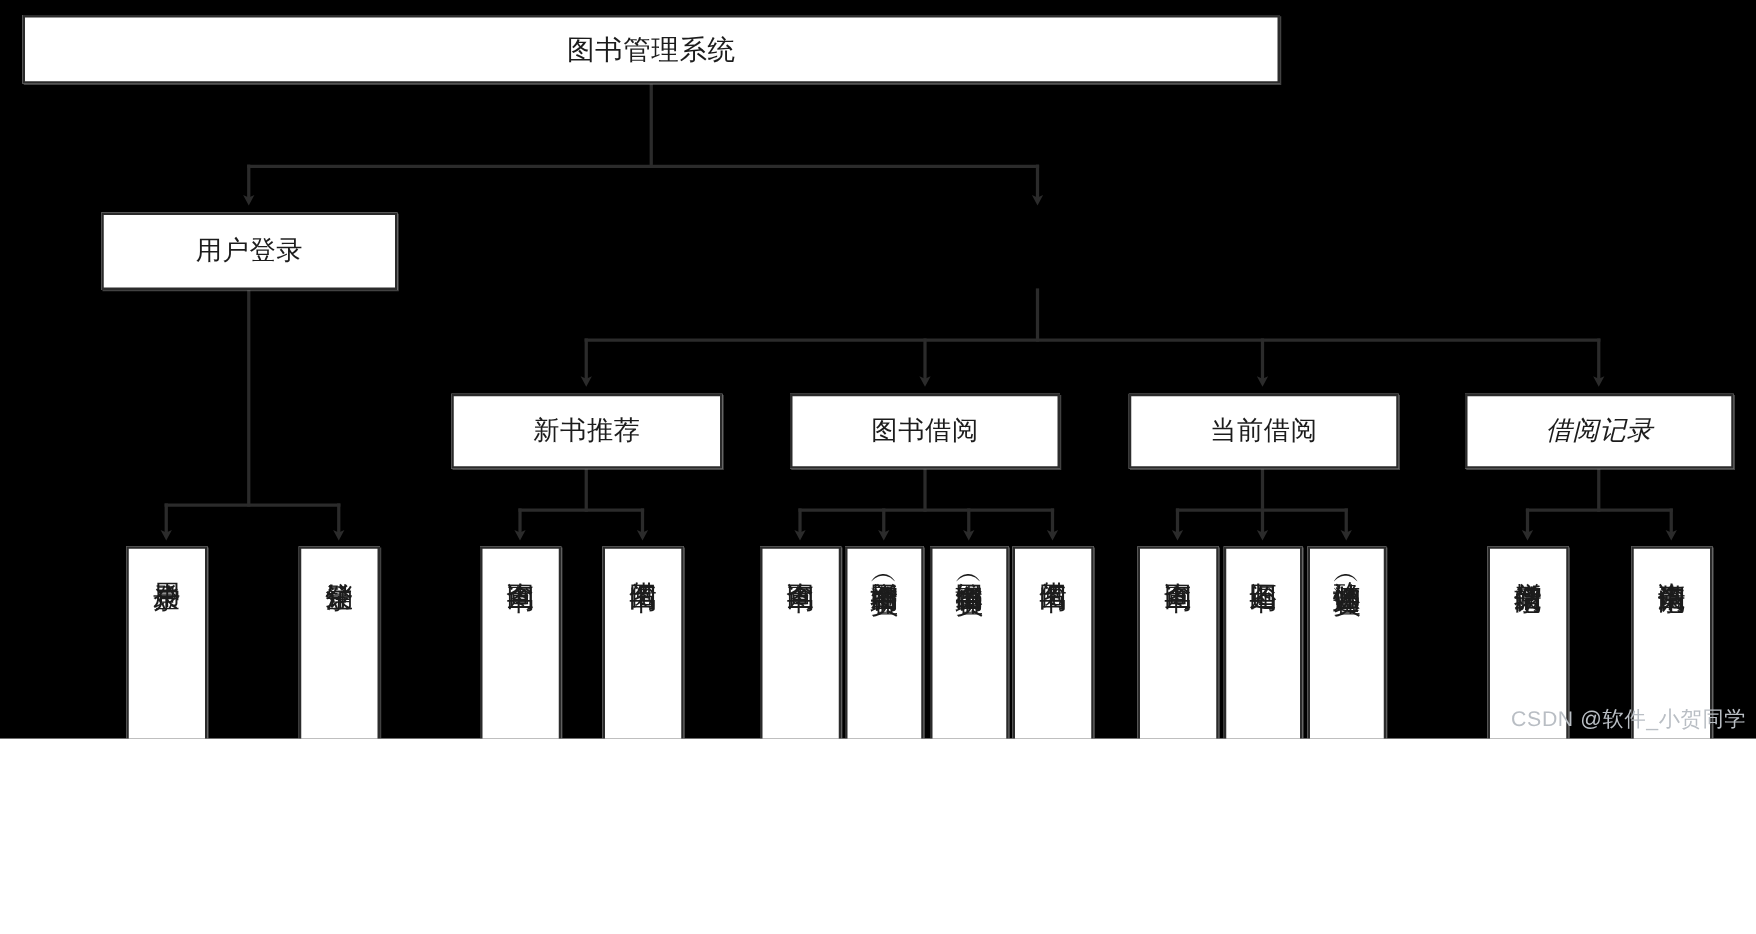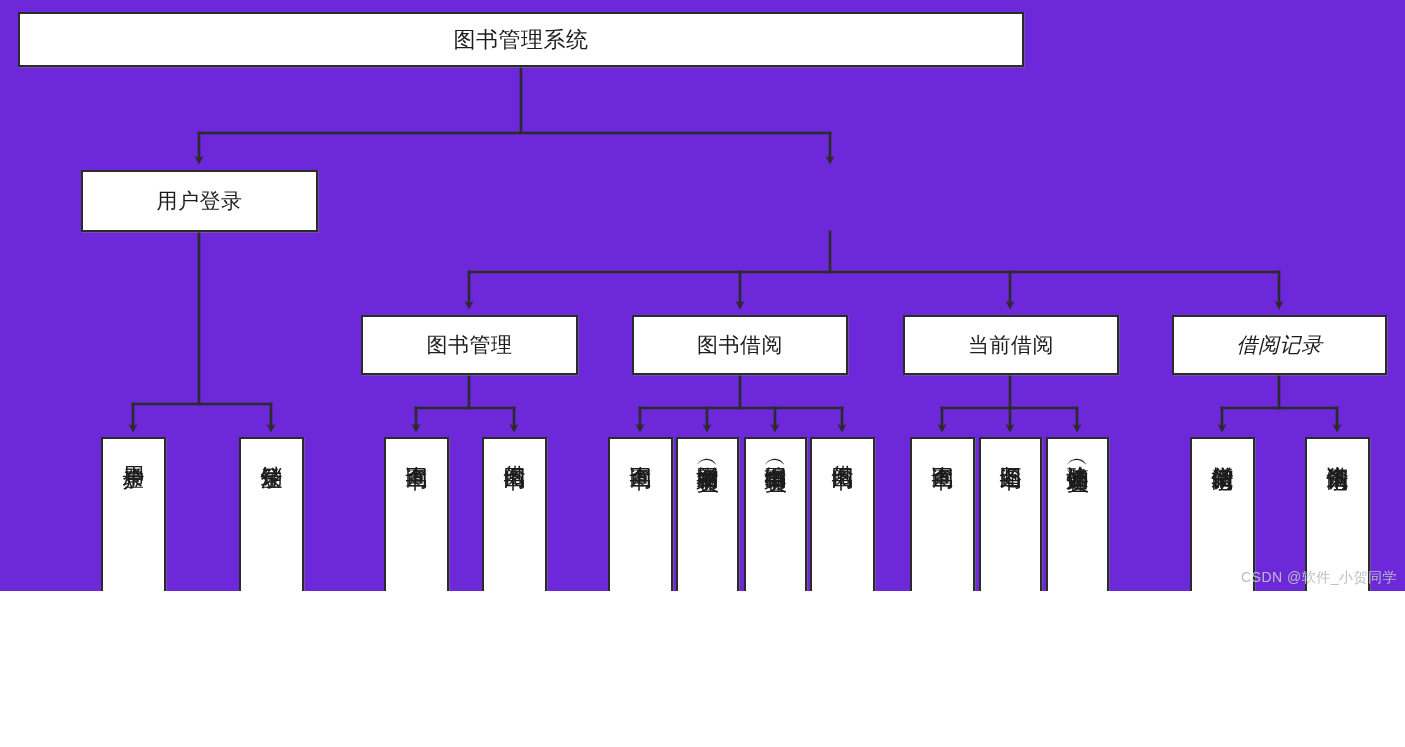--- a/index.html
+++ b/index.html
@@ -10,21 +10,21 @@
   }
   body {
     font-family: "Liberation Sans", "DejaVu Sans", sans-serif;
     color: #1a1a1a;
   }
   #canvas {
     position: relative;
     width: 1405px;
     height: 591px;
     overflow: hidden;
-    background: #6d28d9;
+    background: #000000;
   }
   #edges {
     position: absolute;
     left: 0;
     top: 0;
     width: 1405px;
     height: 747px;
     pointer-events: none;
   }
   .node {
@@ -58,21 +58,21 @@
     font-size: 22px;
     line-height: 1.08;
     letter-spacing: 1px;
     white-space: normal;
     max-height: 100%;
   }
   #watermark {
     position: absolute;
     right: 8px;
     bottom: 4px;
-    font-size: 14px;
+    font-size: 17px;
     color: #b9bec4;
     letter-spacing: 0.5px;
     white-space: nowrap;
   }
 </style>
 </head>
 <body>
 
 <div id="canvas">
 
@@ -128,21 +128,21 @@
 
   <div class="node root" style="left:18px; top:12px; width:1006px; height:55px;">
     <span class="label">图书管理系统</span>
   </div>
 
   <div class="node" style="left:81px; top:170px; width:237px; height:62px;">
     <span class="label">用户登录</span>
   </div>
 
   <div class="node" style="left:361px; top:315px; width:217px; height:60px;">
-    <span class="label">图书管理</span>
+    <span class="label">新书推荐</span>
   </div>
   <div class="node" style="left:903px; top:315px; width:216px; height:60px;">
     <span class="label">当前借阅</span>
   </div>
   <div class="node" style="left:632px; top:315px; width:216px; height:60px;">
     <span class="label">图书借阅</span>
   </div>
   <div class="node" style="left:1172px; top:315px; width:215px; height:60px;font-style:italic;">
     <span class="label">借阅记录</span>
   </div>

